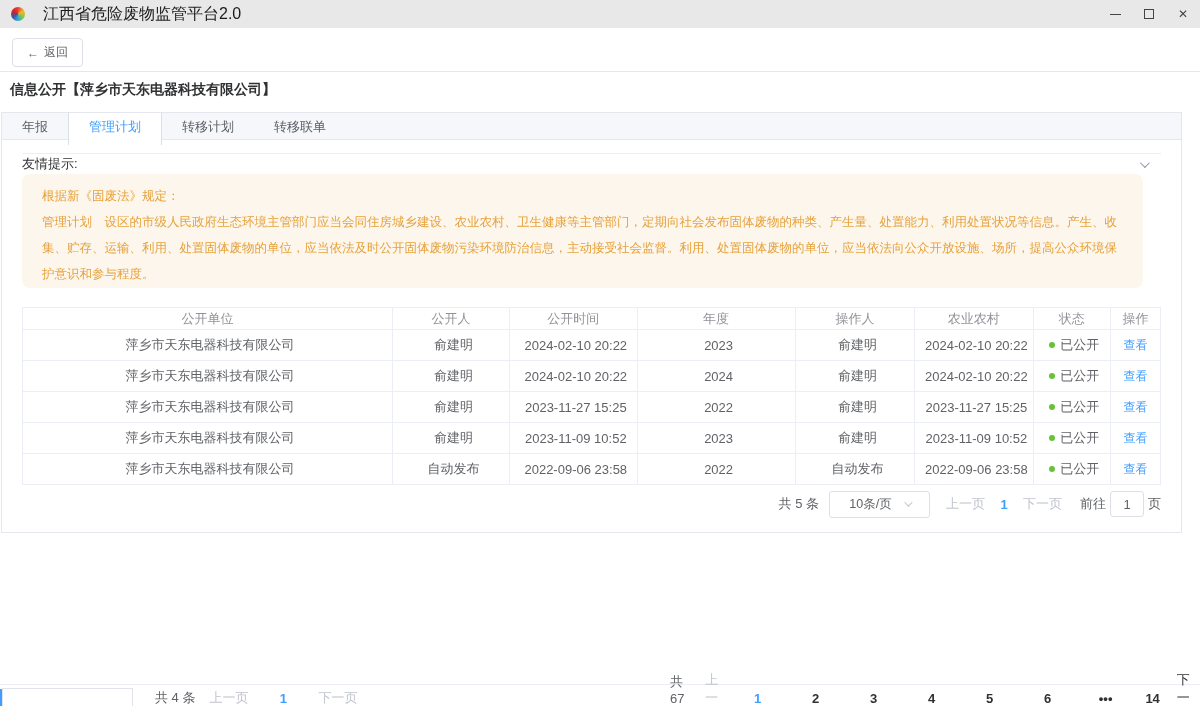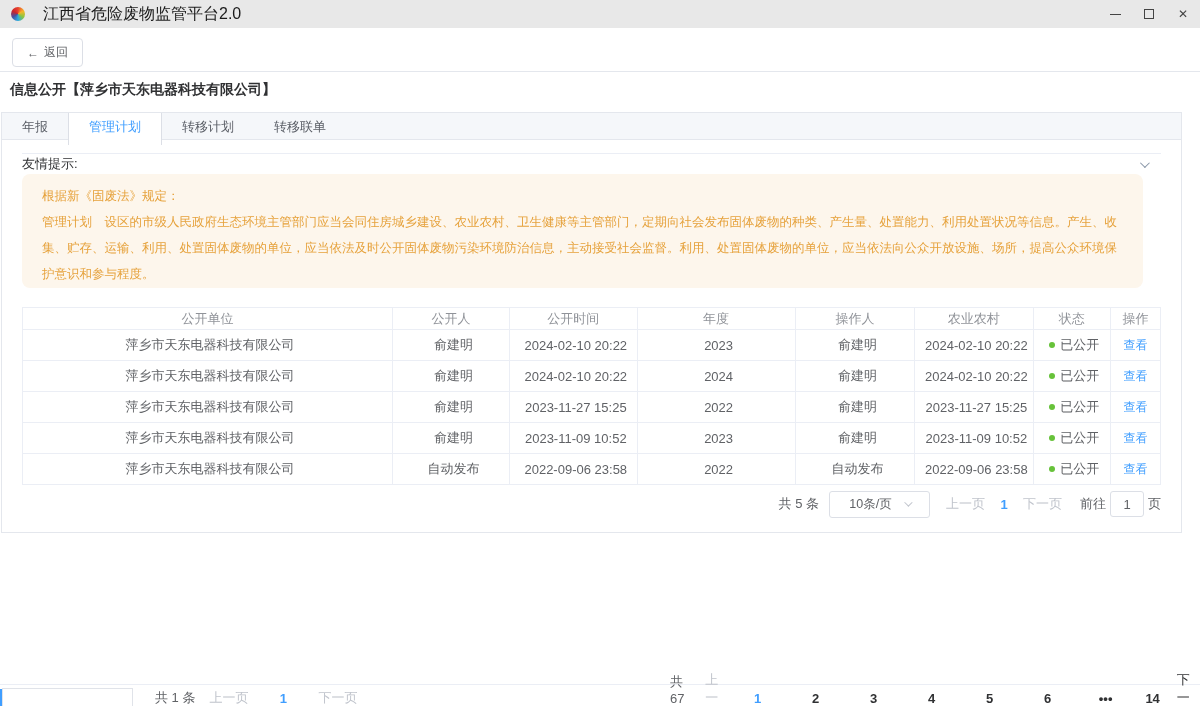--- a/index.html
+++ b/index.html
@@ -291,21 +291,21 @@
     </div>
 
   </div>
 </div>
 
 <div class="bottom-divider"></div>
 <div class="cut-box"></div>
 <div class="cut-blue-edge"></div>
 
 <div class="bottom-pg bottom-pg-left">
-  <span class="bp-total">共 1 条</span>
+  <span class="bp-total">共 4 条</span>
   <span class="bp-btn disabled">上一页</span>
   <span class="bp-num current wide">1</span>
   <span class="bp-btn disabled">下一页</span>
 </div>
 
 <div class="bottom-pg bottom-pg-right">
   <span class="bp-total">共 67 条</span>
   <span class="bp-btn disabled">上一页</span>
   <span class="bp-num current wide">1</span>
   <span class="bp-num wide">2</span>

